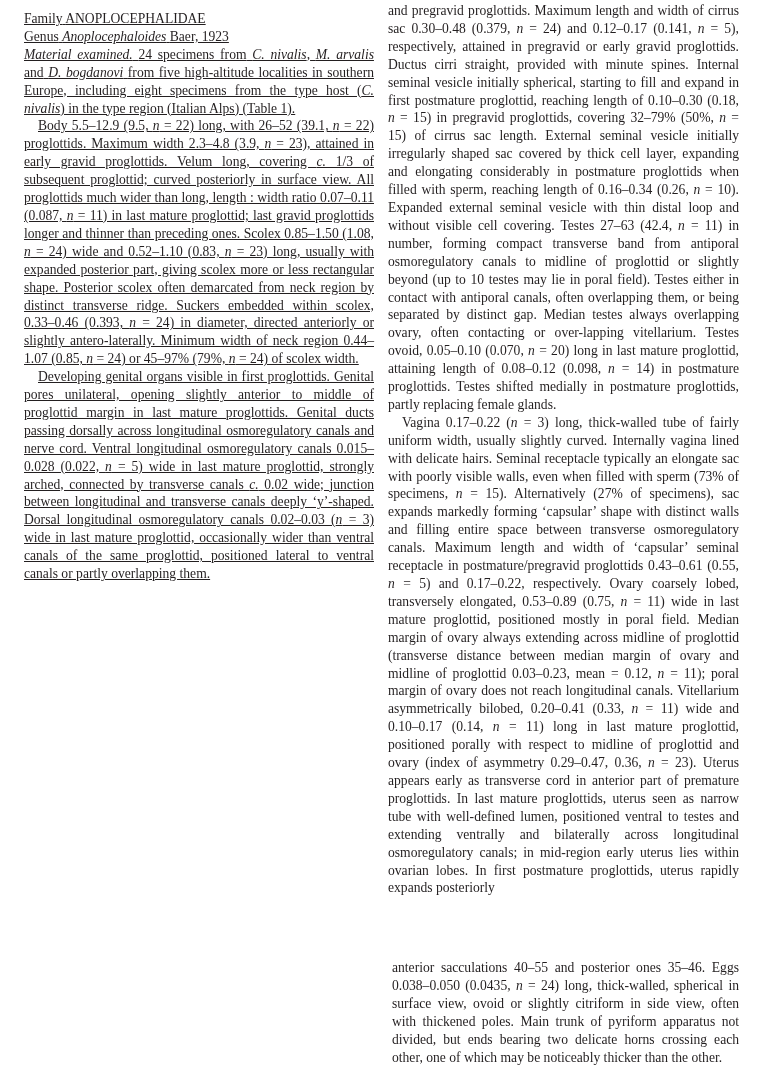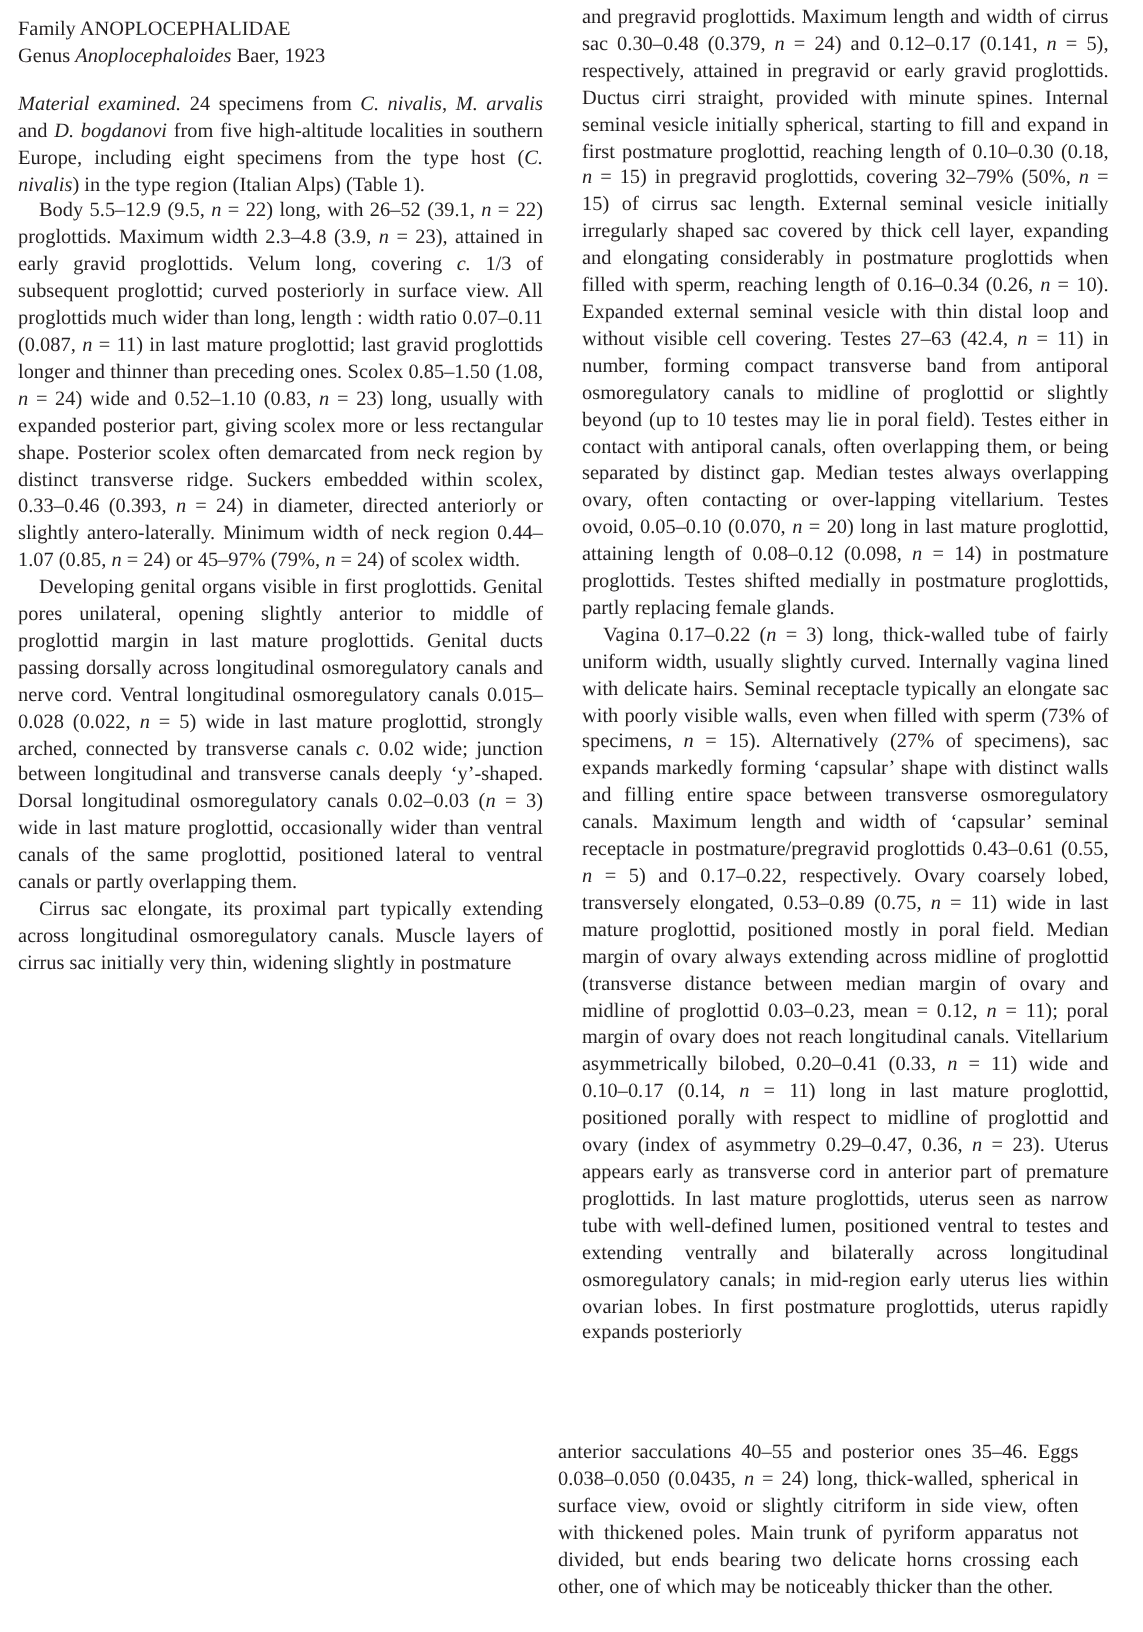--- a/index.html
+++ b/index.html
@@ -6,27 +6,27 @@
   body { width: 762px; height: 1088px; position: relative; overflow: hidden; }
   .col {
     position: absolute;
     font-family: "Liberation Serif", "DejaVu Serif", serif;
     font-size: 13.6px;
     line-height: 17.9px;
     color: #231f20;
     text-align: justify;
     hyphens: none;
   }
-  .col-left { left: 12px; top: 10px; width: 350px; }
+  .col-left { left: 24px; top: 10px; width: 350px; text-decoration: underline; }
   .col-right { left: 388px; top: 2px; width: 351px; }
-  .col-right-tail { left: 372px; top: 959px; width: 347px; }
+  .col-right-tail { left: 392px; top: 959px; width: 347px; }
   p { margin: 0; }
   .indent { text-indent: 14px; }
   .taxon { text-align: left; }
-  .gap { margin-top: 14px; }
+  .gap { }
   .gap-small { margin-top: 6px; }
   i { font-style: italic; }
   .clip-line { height: 13px; overflow: hidden; }
 </style>
 </head>
 <body>
 
 <div class="col col-left">
   <div class="taxon">
     <p>
@@ -46,21 +46,20 @@
     <i>C. nivalis</i><span>,</span>
     <i>M. arvalis</i>
     <span>and</span>
     <i>D. bogdanovi</i>
     <span>from five high-altitude localities in southern Europe, including eight specimens from the type host (</span><i>C. nivalis</i><span>) in the type region (Italian Alps) (Table 1).</span>
   </p>
 
 
   <p class="indent">Body 5.5–12.9 (9.5, <i>n</i> = 22) long, with 26–52 (39.1, <i>n</i> = 22) proglottids. Maximum width 2.3–4.8 (3.9, <i>n</i> = 23), attained in early gravid proglottids. Velum long, covering <i>c.</i> 1/3 of subsequent proglottid; curved posteriorly in surface view. All proglottids much wider than long, length : width ratio 0.07–0.11 (0.087, <i>n</i> = 11) in last mature proglottid; last gravid proglottids longer and thinner than preceding ones. Scolex 0.85–1.50 (1.08, <i>n</i> = 24) wide and 0.52–1.10 (0.83, <i>n</i> = 23) long, usually with expanded posterior part, giving scolex more or less rectangular shape. Posterior scolex often demarcated from neck region by distinct transverse ridge. Suckers embedded within scolex, 0.33–0.46 (0.393, <i>n</i> = 24) in diameter, directed anteriorly or slightly antero-laterally. Minimum width of neck region 0.44–1.07 (0.85, <i>n</i> = 24) or 45–97% (79%, <i>n</i> = 24) of scolex width.</p>
   <p class="indent">Developing genital organs visible in first proglottids. Genital pores unilateral, opening slightly anterior to middle of proglottid margin in last mature proglottids. Genital ducts passing dorsally across longitudinal osmoregulatory canals and nerve cord. Ventral longitudinal osmoregulatory canals 0.015–0.028 (0.022, <i>n</i> = 5) wide in last mature proglottid, strongly arched, connected by transverse canals <i>c.</i> 0.02 wide; junction between longitudinal and transverse canals deeply ‘y’-shaped. Dorsal longitudinal osmoregulatory canals 0.02–0.03 (<i>n</i> = 3) wide in last mature proglottid, occasionally wider than ventral canals of the same proglottid, positioned lateral to ventral canals or partly overlapping them.</p>
-  <p class="indent">Cirrus sac elongate, its proximal part typically extending across longitudinal osmoregulatory canals. Muscle layers of cirrus sac initially very thin, widening slightly in postmature</p>
 </div>
 
 <div class="col col-right">
   <p>and pregravid proglottids. Maximum length and width of cirrus sac 0.30–0.48 (0.379, <i>n</i> = 24) and 0.12–0.17 (0.141, <i>n</i> = 5), respectively, attained in pregravid or early gravid proglottids. Ductus cirri straight, provided with minute spines. Internal seminal vesicle initially spherical, starting to fill and expand in first postmature proglottid, reaching length of 0.10–0.30 (0.18, <i>n</i> = 15) in pregravid proglottids, covering 32–79% (50%, <i>n</i> = 15) of cirrus sac length. External seminal vesicle initially irregularly shaped sac covered by thick cell layer, expanding and elongating considerably in postmature proglottids when filled with sperm, reaching length of 0.16–0.34 (0.26, <i>n</i> = 10). Expanded external seminal vesicle with thin distal loop and without visible cell covering. Testes 27–63 (42.4, <i>n</i> = 11) in number, forming compact transverse band from antiporal osmoregulatory canals to midline of proglottid or slightly beyond (up to 10 testes may lie in poral field). Testes either in contact with antiporal canals, often overlapping them, or being separated by distinct gap. Median testes always overlapping ovary, often contacting or over-lapping vitellarium. Testes ovoid, 0.05–0.10 (0.070, <i>n</i> = 20) long in last mature proglottid, attaining length of 0.08–0.12 (0.098, <i>n</i> = 14) in postmature proglottids. Testes shifted medially in postmature proglottids, partly replacing female glands.</p>
   <p class="indent">Vagina 0.17–0.22 (<i>n</i> = 3) long, thick-walled tube of fairly uniform width, usually slightly curved. Internally vagina lined with delicate hairs. Seminal receptacle typically an elongate sac with poorly visible walls, even when filled with sperm (73% of specimens, <i>n</i> = 15). Alternatively (27% of specimens), sac expands markedly forming ‘capsular’ shape with distinct walls and filling entire space between transverse osmoregulatory canals. Maximum length and width of ‘capsular’ seminal receptacle in postmature/pregravid proglottids 0.43–0.61 (0.55, <i>n</i> = 5) and 0.17–0.22, respectively. Ovary coarsely lobed, transversely elongated, 0.53–0.89 (0.75, <i>n</i> = 11) wide in last mature proglottid, positioned mostly in poral field. Median margin of ovary always extending across midline of proglottid (transverse distance between median margin of ovary and midline of proglottid 0.03–0.23, mean = 0.12, <i>n</i> = 11); poral margin of ovary does not reach longitudinal canals. Vitellarium asymmetrically bilobed, 0.20–0.41 (0.33, <i>n</i> = 11) wide and 0.10–0.17 (0.14, <i>n</i> = 11) long in last mature proglottid, positioned porally with respect to midline of proglottid and ovary (index of asymmetry 0.29–0.47, 0.36, <i>n</i> = 23). Uterus appears early as transverse cord in anterior part of premature proglottids. In last mature proglottids, uterus seen as narrow tube with well-defined lumen, positioned ventral to testes and extending ventrally and bilaterally across longitudinal osmoregulatory canals; in mid-region early uterus lies within ovarian lobes. In first postmature proglottids, uterus rapidly expands posteriorly</p>
 </div>
 
 <div class="col col-right-tail">
   <p>anterior sacculations 40–55 and posterior ones 35–46. Eggs 0.038–0.050 (0.0435, <i>n</i> = 24) long, thick-walled, spherical in surface view, ovoid or slightly citriform in side view, often with thickened poles. Main trunk of pyriform apparatus not divided, but ends bearing two delicate horns crossing each other, one of which may be noticeably thicker than the other.</p>
 </div>

